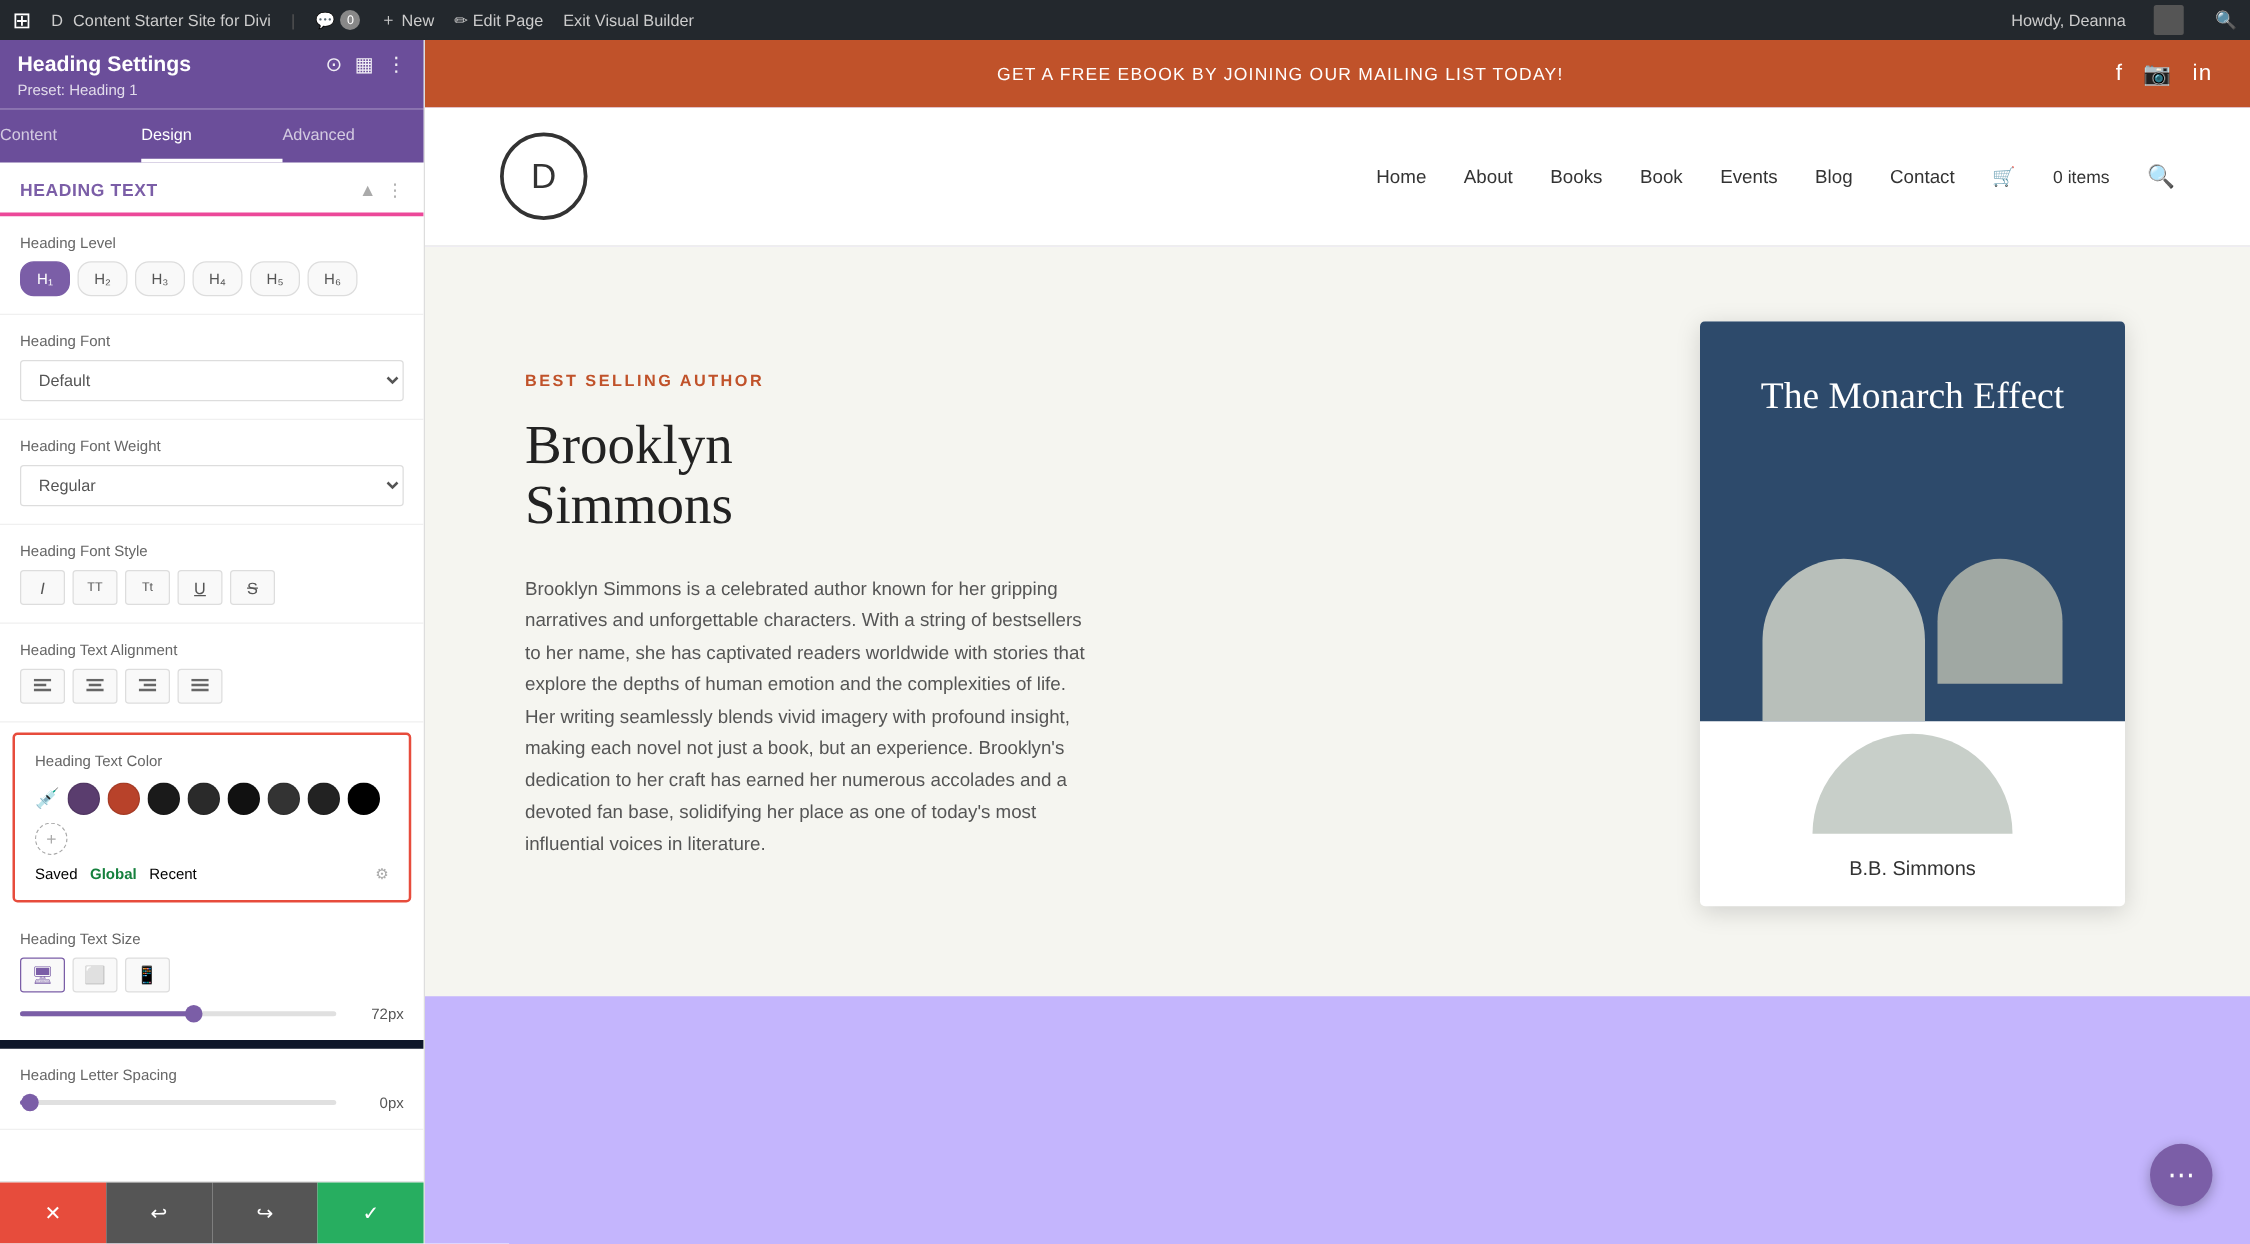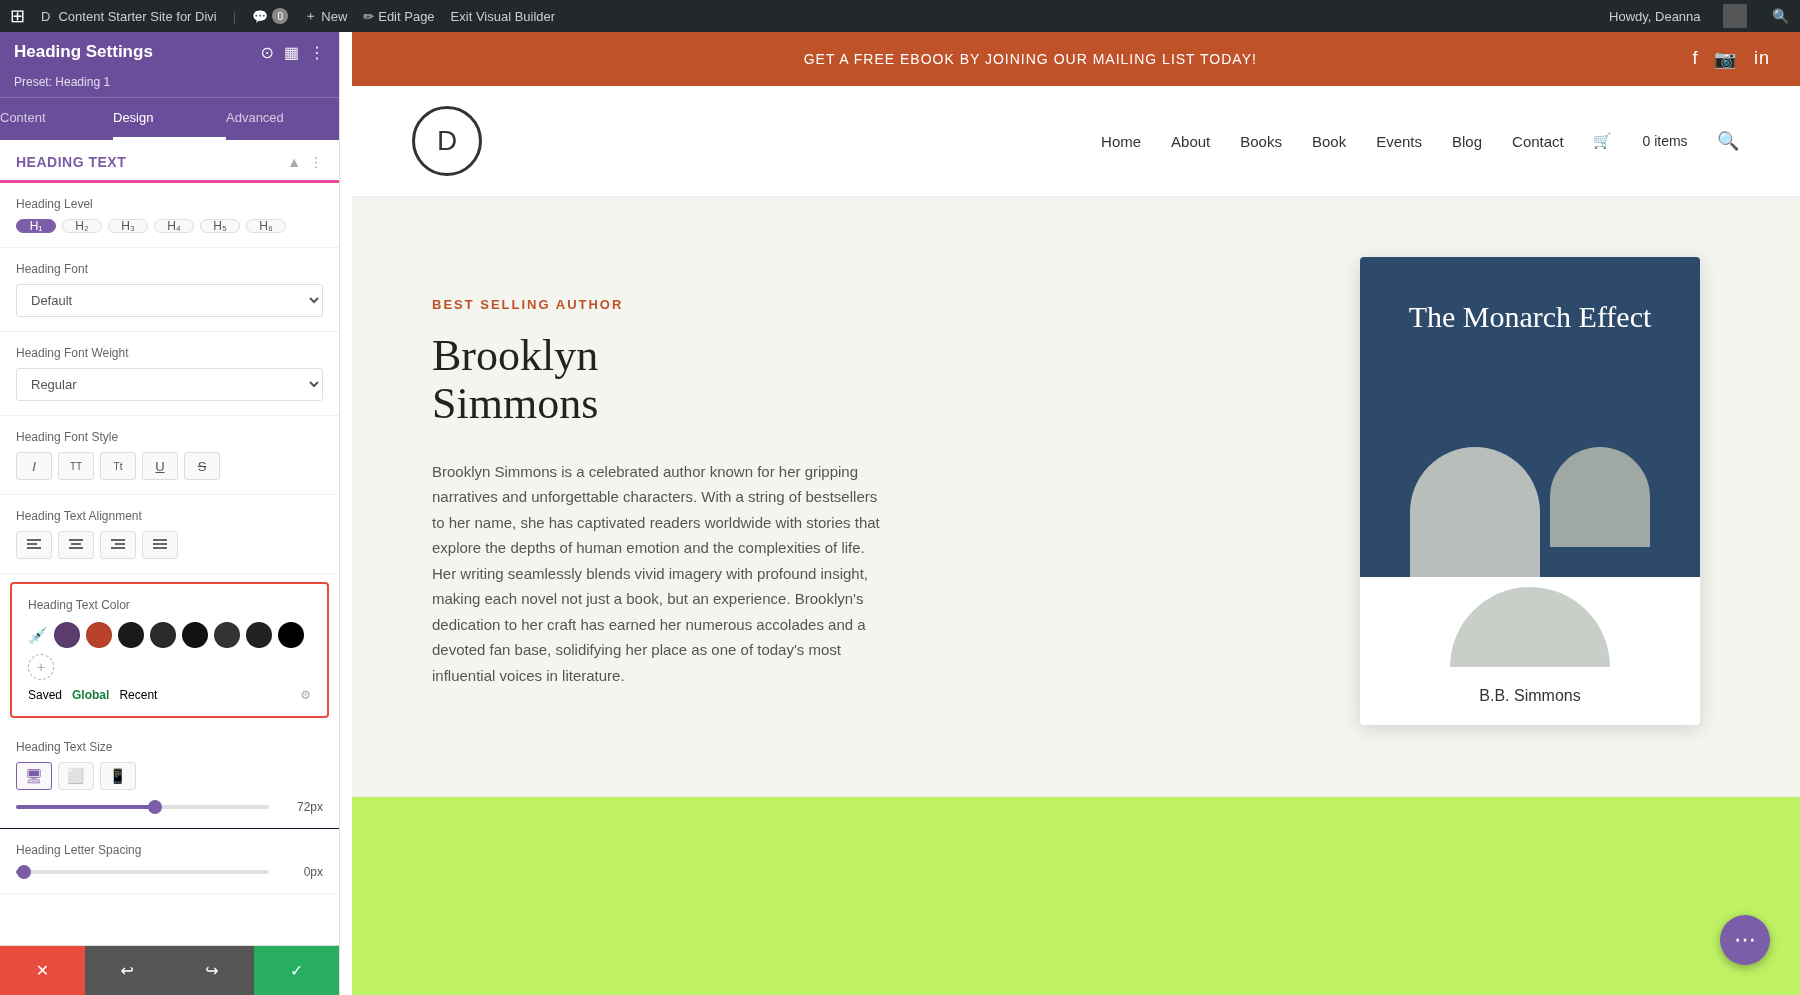--- a/index.html
+++ b/index.html
@@ -48,21 +48,21 @@
       flex-direction: column;
     }
     .sidebar-header-top {
       display: flex;
       align-items: center;
       justify-content: space-between;
     }
     .sidebar-title { font-size: 17px; font-weight: 600; }
     .sidebar-header-icons { display: flex; gap: 10px; }
     .sidebar-header-icons span { cursor: pointer; font-size: 16px; opacity: 0.9; }
-    .sidebar-preset { font-size: 12px; color: rgba(255,255,255,0.8); margin-top: 13px; cursor: pointer; }
+    .sidebar-preset { font-size: 12px; color: rgba(255,255,255,0.8); margin-top: 3px; cursor: pointer; }
 
     
     .sidebar-tabs {
       display: flex;
       background: #6b4e9a;
       border-top: 1px solid rgba(255,255,255,0.2);
     }
     .sidebar-tab {
       flex: 1;
       padding: 12px 0;
@@ -102,21 +102,21 @@
     .section-icons { display: flex; gap: 8px; }
     .section-icons span { color: #aaa; cursor: pointer; font-size: 14px; }
 
     
     .field-group { padding: 14px 16px; border-bottom: 1px solid #f0f0f0; }
     .field-label { font-size: 12px; color: #666; margin-bottom: 8px; font-weight: 500; }
 
     
     .heading-level-btns { display: flex; gap: 6px; }
     .h-btn {
-      width: 40px; height: 14px;
+      width: 40px; height: 28px;
       border: 1px solid #ddd;
       background: #f9f9f9;
       cursor: pointer;
       border-radius: 11px;
       font-size: 12px;
       color: #555;
       display: flex; align-items: center; justify-content: center;
     }
     .h-btn:first-child { background: #7b5ea7; color: #fff; border-color: #7b5ea7; }
 
@@ -186,21 +186,21 @@
       display: flex; align-items: center; justify-content: center;
       color: #aaa;
       font-size: 14px;
     }
     .color-tabs { display: flex; gap: 10px; align-items: center; margin-top: 8px; font-size: 12px; }
     .color-tab { color: #000000; cursor: pointer; }
     .color-tab.active { color: #15803d; font-weight: 600; }
     .color-settings-icon { margin-left: auto; color: #aaa; font-size: 12px; cursor: pointer; }
 
     
-    .size-section { padding: 14px 16px; border-bottom: 1px solid #0f172a; }
+    .size-section { padding: 14px 16px; border-bottom: 7px solid #0f172a; }
     .device-btns { display: flex; gap: 6px; margin-bottom: 10px; }
     .device-btn {
       width: 36px; height: 28px;
       border: 1px solid #ddd;
       background: #f9f9f9;
       cursor: pointer;
       border-radius: 3px;
       display: flex; align-items: center; justify-content: center;
       font-size: 14px;
       color: #555;
@@ -257,22 +257,21 @@
     .bottom-btn.undo { background: #555; }
     .bottom-btn.redo { background: #555; }
     .bottom-btn.save { background: #27ae60; }
 
     
     .content-area {
       flex: 1;
       display: flex;
       flex-direction: column;
       overflow: hidden;
-      background: #bef264;
-      margin-left: 12px;
+      background: #c4b5fd;
     }
 
     
     .website-preview {
       flex: 1;
       overflow-y: auto;
       display: flex;
       flex-direction: column;
     }
 

